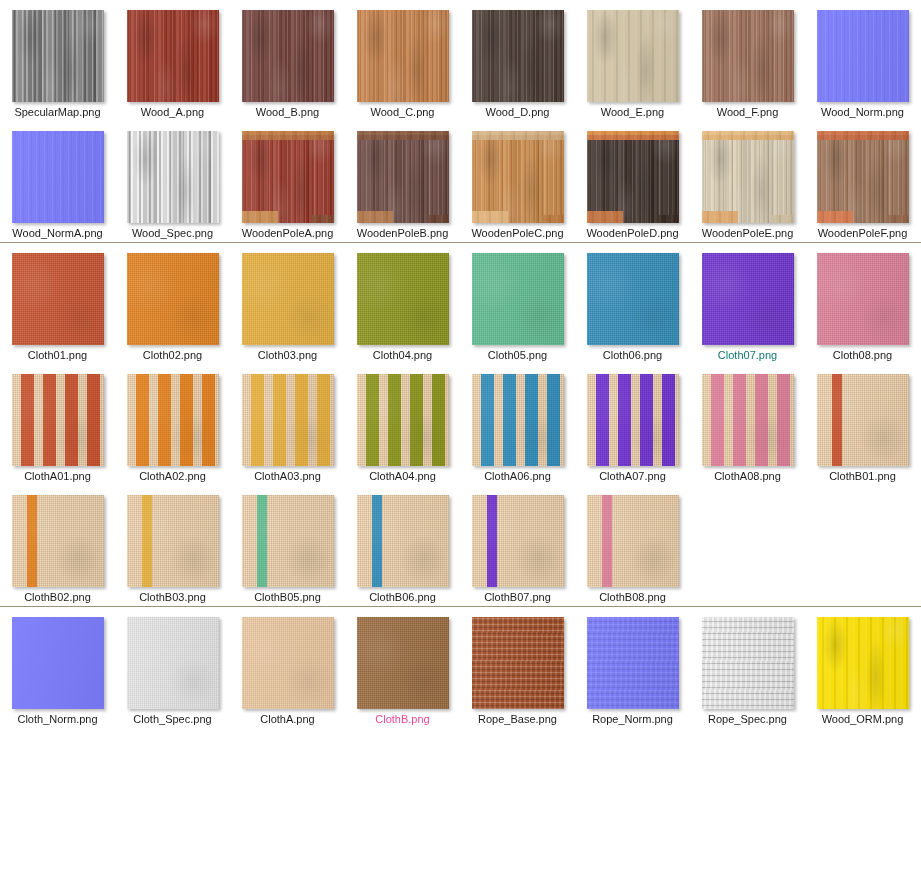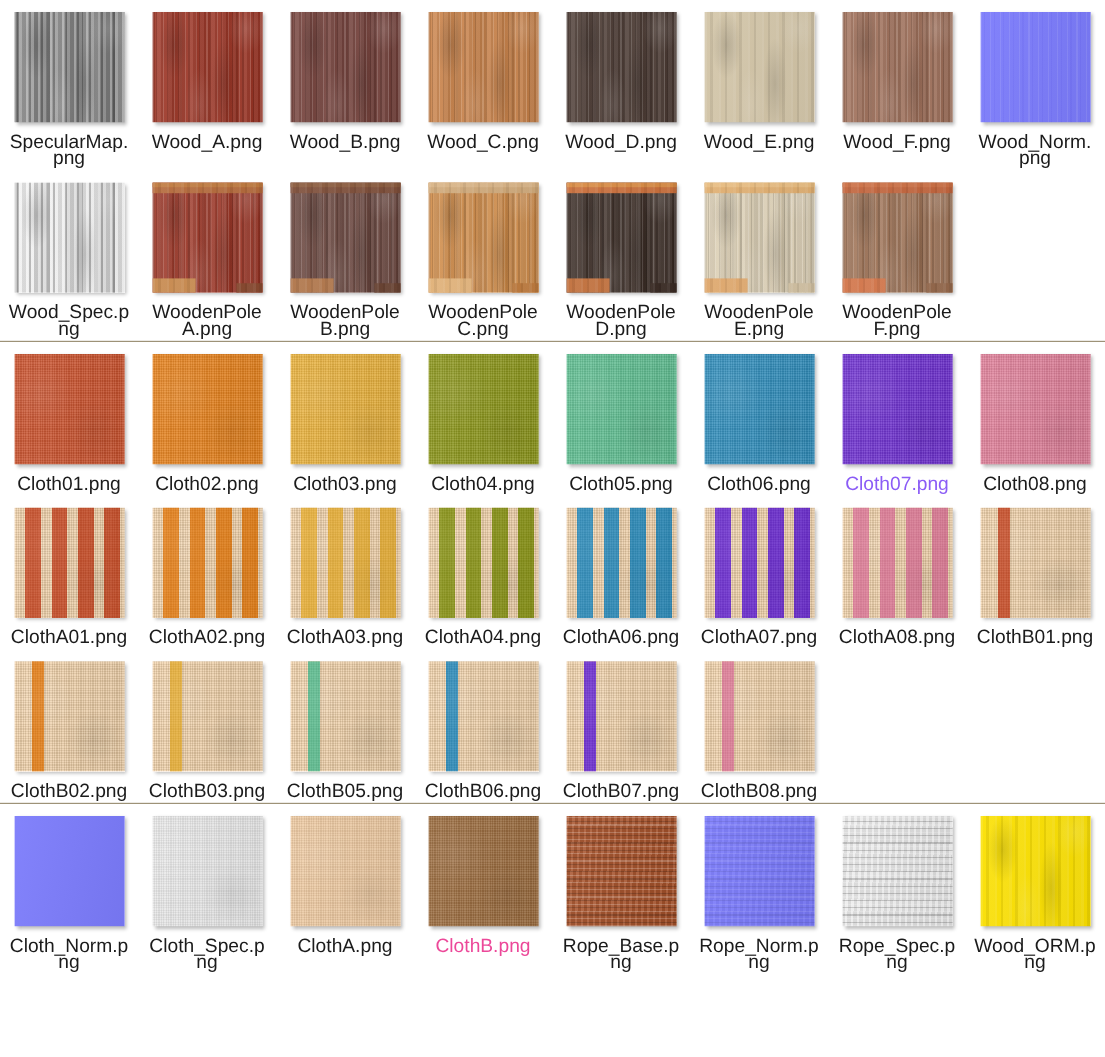--- a/index.html
+++ b/index.html
@@ -45,24 +45,24 @@
     height: 92px;
     position: relative;
     box-shadow: 2px 2px 3px rgba(0,0,0,0.28);
   }
   .thumb {
     position: absolute;
     inset: 0;
     overflow: hidden;
   }
   .label {
-    margin-top: 10px;
+    margin-top: 3px;
     width: 102px;
     text-align: center;
-    font-size: 16px;
+    font-size: 11px;
     line-height: 14px;
     color: #1b1b1b;
     word-break: break-all;
     font-family: "Liberation Sans", sans-serif;
   }
   
   .tex-base { position:absolute; inset:0; }
   .tex-grain-v {
     position:absolute; inset:0;
     background-image:
@@ -244,20 +244,30 @@
                 <div class="tex-base" style="background: rgb(123, 123, 251);"></div>
                 <div class="tex-norm-noise"></div>
                 <div class="vignette"></div>
               </div>
             </div>
             <div class="label" style="color: rgb(27, 27, 27);">Wood_Norm.png</div>
           </div>
           <div class="tile">
             <div class="thumb-wrap">
               <div class="thumb">
+                <div class="tex-base" style="background: rgb(123, 123, 251);"></div>
+                <div class="tex-norm-noise"></div>
+                <div class="vignette"></div>
+              </div>
+            </div>
+            <div class="label" style="color: rgb(27, 27, 27);">Wood_NormA.png</div>
+          </div>
+          <div class="tile">
+            <div class="thumb-wrap">
+              <div class="thumb">
                 <div class="tex-base" style="background: rgb(240, 240, 240);"></div>
                 <div class="tex-grain-v harsh"></div>
                 <div class="tex-blotch"></div>
                 <div class="vignette"></div>
               </div>
             </div>
             <div class="label" style="color: rgb(27, 27, 27);">Wood_Spec.png</div>
           </div>
           <div class="tile">
             <div class="thumb-wrap">
@@ -421,21 +431,21 @@
             <div class="label" style="color: rgb(27, 27, 27);">Cloth06.png</div>
           </div>
           <div class="tile">
             <div class="thumb-wrap">
               <div class="thumb">
                 <div class="tex-base" style="background: rgb(109, 47, 208);"></div>
                 <div class="tex-cloth"></div>
                 <div class="vignette"></div>
               </div>
             </div>
-            <div class="label" style="color: #8b5cf6;">Cloth07.png</div>
+            <div class="label" style="color: #0f766e;">Cloth07.png</div>
           </div>
           <div class="tile">
             <div class="thumb-wrap">
               <div class="thumb">
                 <div class="tex-base" style="background: rgb(223, 126, 152);"></div>
                 <div class="tex-cloth"></div>
                 <div class="vignette"></div>
               </div>
             </div>
             <div class="label" style="color: rgb(27, 27, 27);">Cloth08.png</div>

